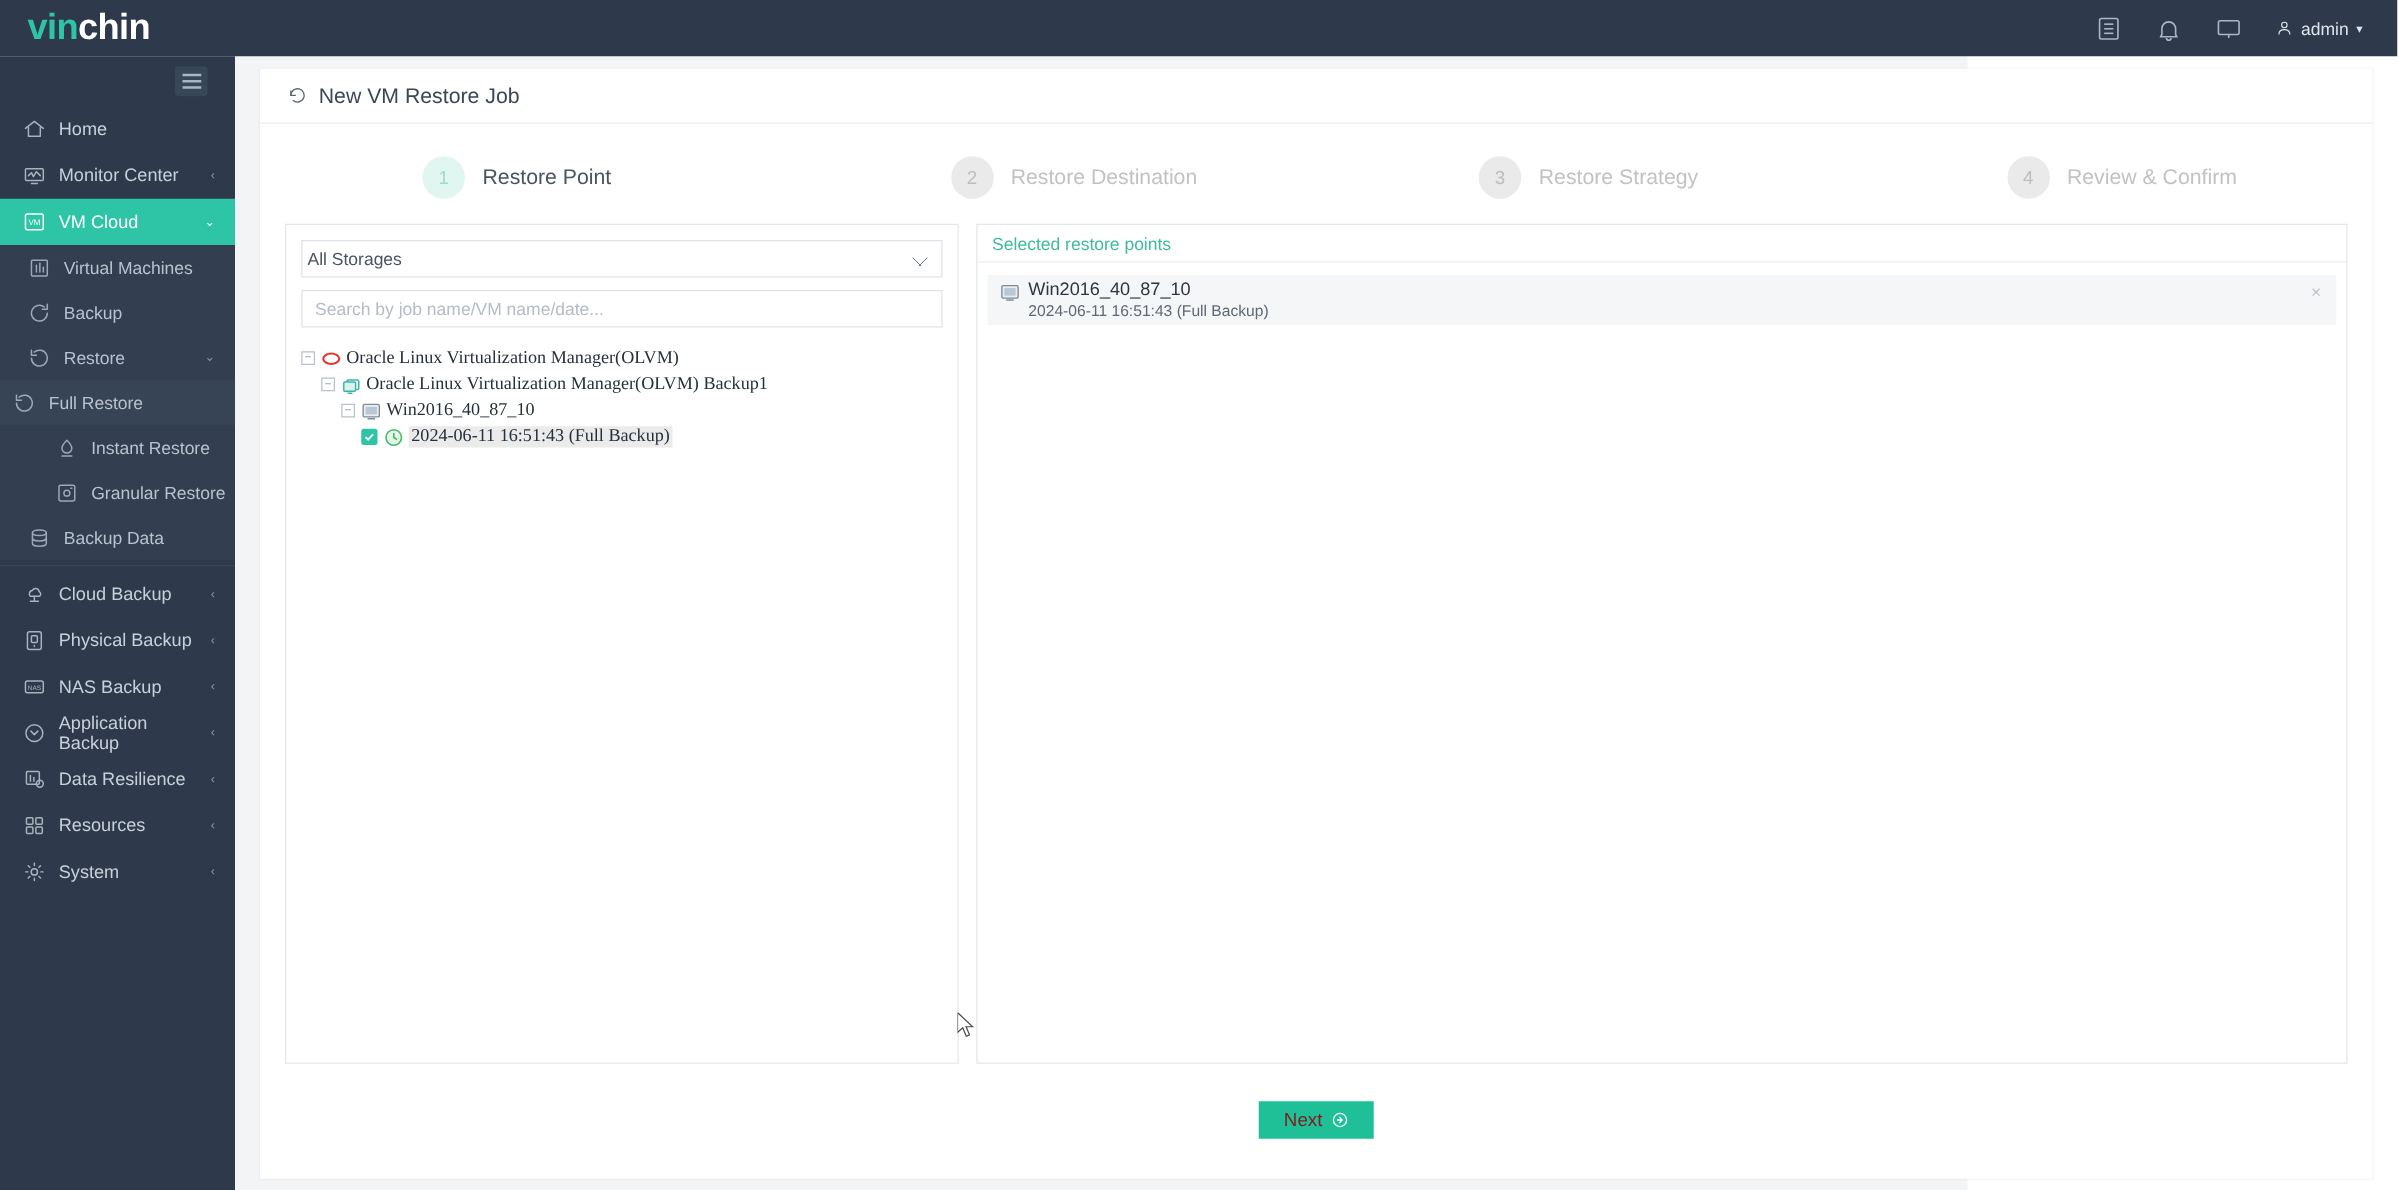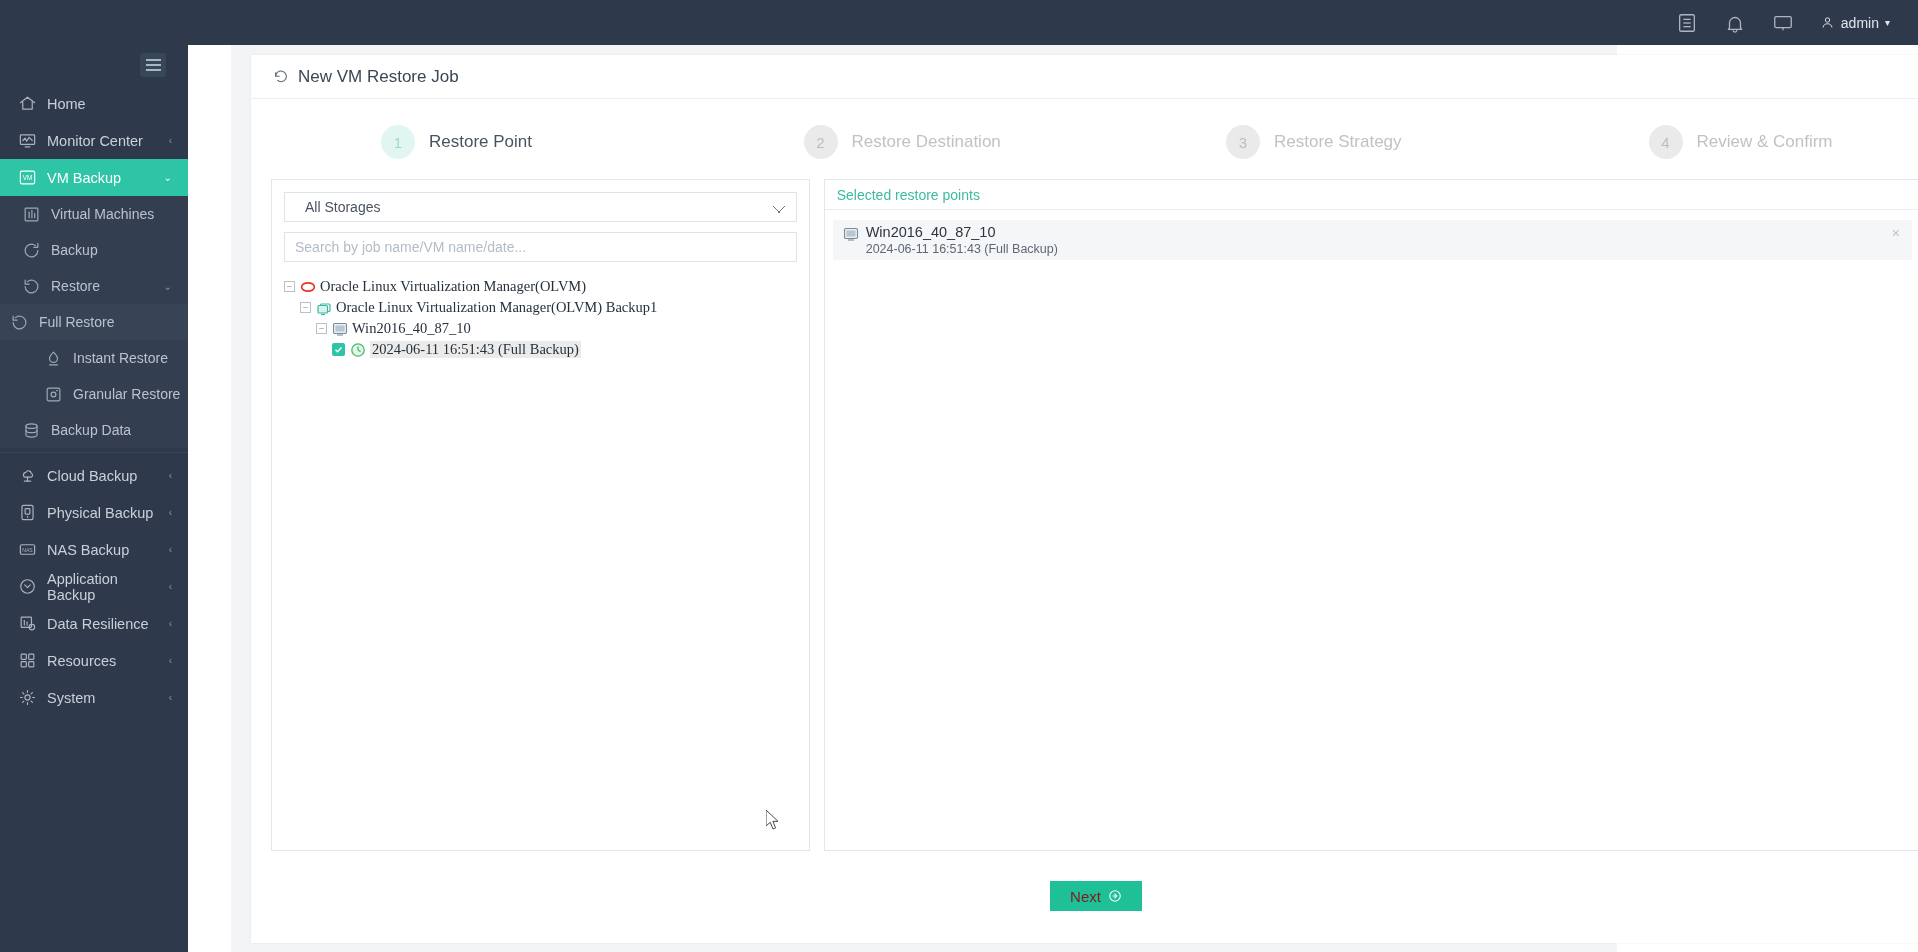--- a/index.html
+++ b/index.html
@@ -62,21 +62,20 @@
   .nav-sub.sel, .nav-sub2.sel { background: #374455; padding-left: 10px; }
   .nav-group { background: #333f51; }
   .nav-sep { height: 1px; background: #3a4658; margin: 4px 0; }
 
   
   .main {
     position: absolute; top: 45px; left: 188px;
     width: 1386px; height: 907px;
     background: #f2f4f6;
     padding: 10px 20px 0 20px;
-    margin-left: 43px;
   }
   .card {
     background: #ffffff; width: 1690px; height: 888px;
     box-shadow: 0 0 2px rgba(0,0,0,.08);
   }
   .card-title {
     height: 44px; display: flex; align-items: center;
     padding-left: 22px; font-size: 17px; color: #3b4654;
     border-bottom: 1px solid #eceff2;
   }
@@ -101,21 +100,21 @@
   .panel-left { width: 540px; height: 672px; }
   .panel-right { width: 1100px; height: 672px; }
   .panel-hd {
     height: 30px; display: flex; align-items: center; padding-left: 12px;
     font-size: 14px; color: #3dbb9e; border-bottom: 1px solid #e9edf0;
   }
   .panel-body { padding: 12px; height: 640px; position: relative; }
 
   select.storage {
     width: 100%; height: 30px; border: 1px solid #dfe3e8; background: #fff;
-    font-size: 14px; color: #4a5360; padding: 0 20px;
+    font-size: 14px; color: #4a5360; padding: 0 4px;
     font-family: "Liberation Sans", sans-serif;
     -webkit-appearance: none; appearance: none;
     background-image: linear-gradient(45deg, transparent 49%, #6b7785 50%, transparent 52%),
                       linear-gradient(-45deg, transparent 49%, #6b7785 50%, transparent 52%);
     background-size: 7px 7px, 7px 7px;
     background-position: calc(100% - 16px) 13px, calc(100% - 11px) 13px;
     background-repeat: no-repeat;
     cursor: pointer;
   }
   input.search {
@@ -169,20 +168,23 @@
     display: flex; align-items: center; gap: 7px; cursor: pointer;
     font-family: "Liberation Sans", sans-serif;
   }
 
   .cursor { position: absolute; left: 766px; top: 810px; z-index: 50; pointer-events: none; }
 </style>
 </head>
 <body>
 
 <div class="topbar">
+  <div class="logo">
+    <span class="a">vin</span><span class="b">chin</span>
+  </div>
   <div class="topbar-right">
     <svg class="tb-icon" viewBox="0 0 24 24" fill="none" stroke="currentColor" stroke-width="1.4">
       <rect x="4" y="3" width="16" height="18" rx="1.5"></rect>
       <line x1="8" y1="8" x2="16" y2="8"></line>
         <line x1="8" y1="12" x2="16" y2="12"></line>
         <line x1="8" y1="16" x2="16" y2="16"></line>
     </svg>
     <svg class="tb-icon" viewBox="0 0 24 24" fill="none" stroke="currentColor" stroke-width="1.4">
       <path d="M6 17v-5a6 6 0 1 1 12 0v5l1 2H5z"></path>
         <path d="M10 20a2 2 0 0 0 4 0"></path>
@@ -225,21 +227,21 @@
           <line x1="9" y1="20" x2="15" y2="20"></line>
         </svg>
         <span>Monitor Center</span>
         <span class="chev">‹</span>
       </div>
       <div class="nav-item active">
         <svg class="ico" viewBox="0 0 24 24" fill="none" stroke="currentColor" stroke-width="1.5" stroke-linecap="round" stroke-linejoin="round">
           <rect x="3" y="4" width="18" height="16" rx="2"></rect>
           <text x="12" y="15" font-size="8" fill="currentColor" stroke="none" text-anchor="middle" font-family="sans-serif">VM</text>
         </svg>
-        <span>VM Backup</span>
+        <span>VM Cloud</span>
         <span class="chev">⌄</span>
       </div>
       <div class="nav-item nav-sub nav-group">
         <svg class="ico" viewBox="0 0 24 24" fill="none" stroke="currentColor" stroke-width="1.5" stroke-linecap="round" stroke-linejoin="round">
           <rect x="4" y="4" width="16" height="16" rx="1"></rect>
           <line x1="9" y1="16" x2="9" y2="9"></line>
           <line x1="12.5" y1="16" x2="12.5" y2="7"></line>
           <line x1="16" y1="16" x2="16" y2="11"></line>
         </svg>
         <span>Virtual Machines</span>

